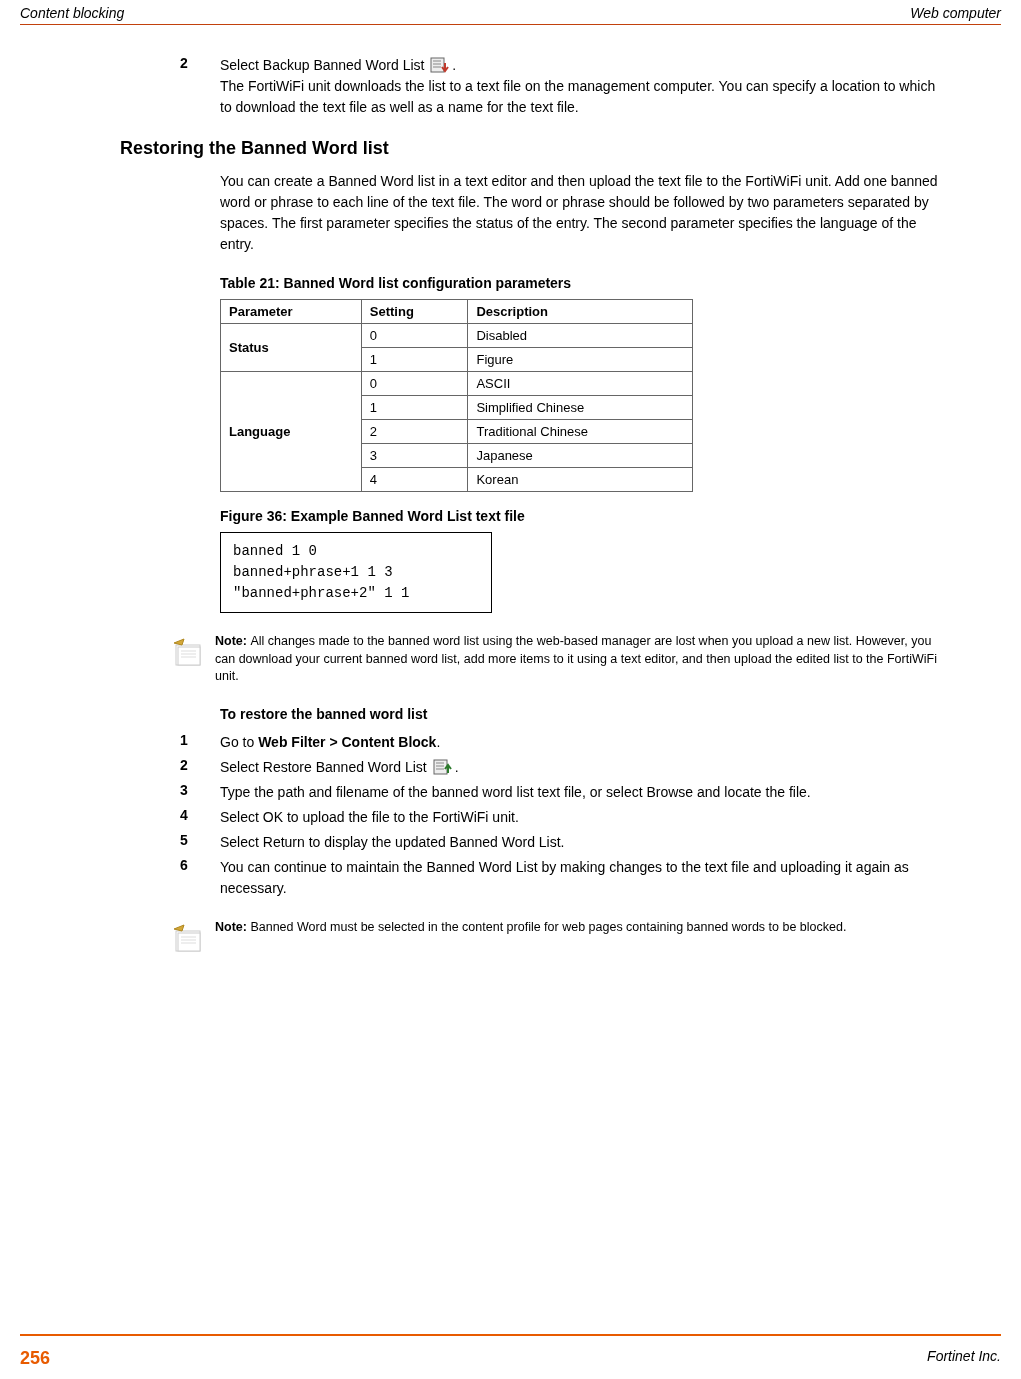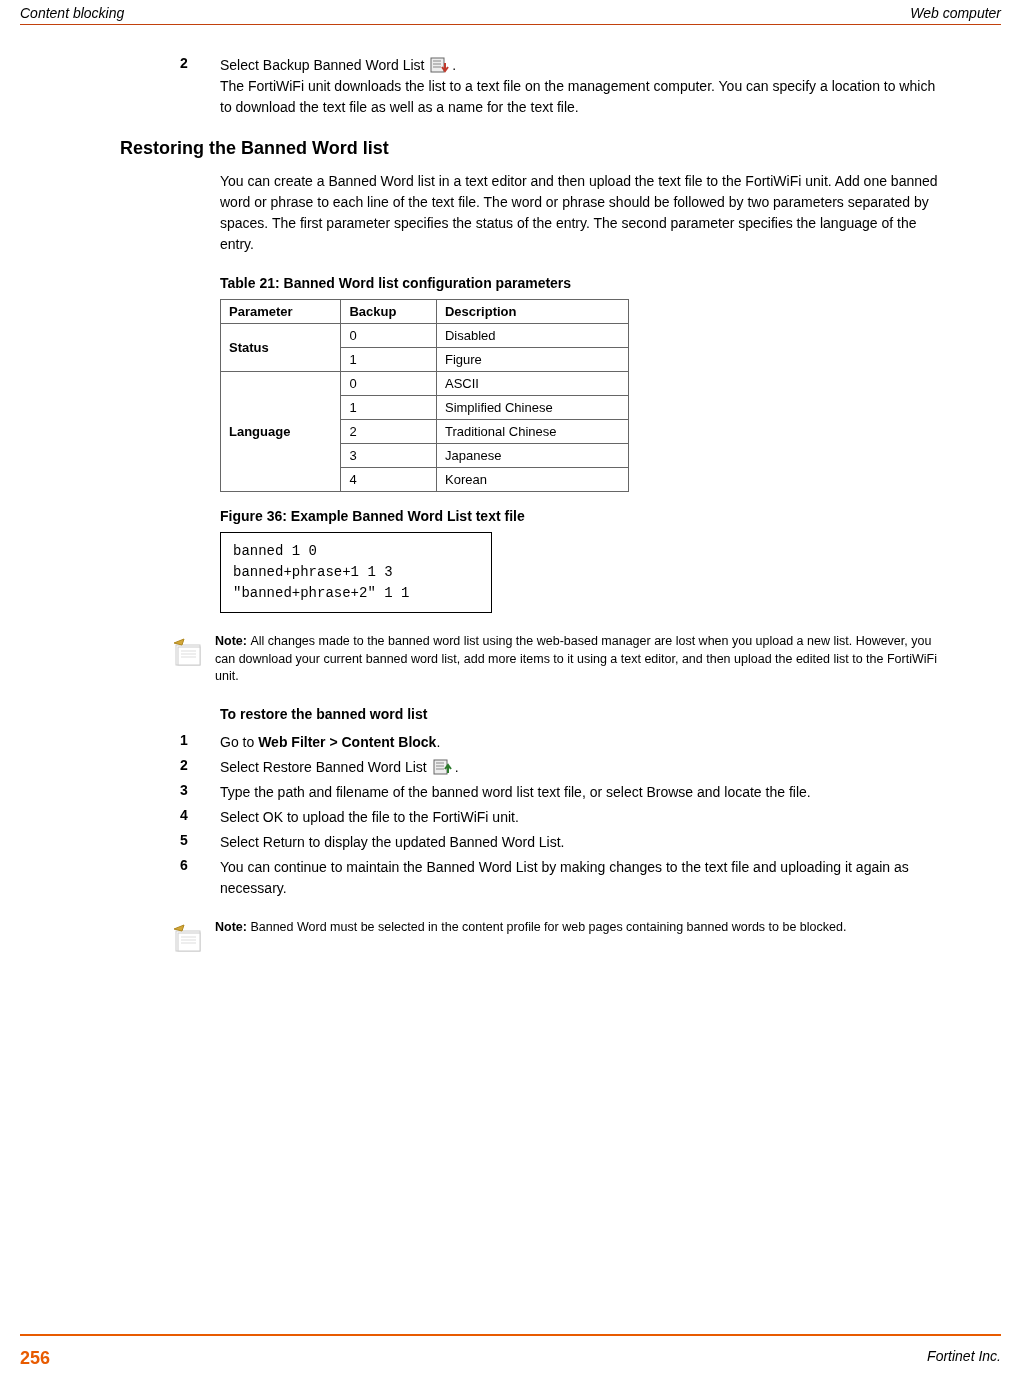--- a/index.html
+++ b/index.html
@@ -79,21 +79,21 @@
     .figure-caption {
       font-weight: bold;
       font-size: 14px;
       margin-left: 200px;
       margin-bottom: 8px;
       margin-top: 16px;
     }
     table.config {
       margin-left: 200px;
       border-collapse: collapse;
-      width: 409px;
+      width: 473px;
       margin-bottom: 16px;
     }
     table.config th, table.config td {
       border: 1px solid #666;
       padding: 4px 8px;
       text-align: left;
       font-size: 13px;
     }
     table.config th {
       font-weight: bold;
@@ -182,21 +182,21 @@
     <h2>Restoring the Banned Word list</h2>
 
     <div class="body-text">You can create a Banned Word list in a text editor and then upload the text file to the FortiWiFi unit. Add one banned word or phrase to each line of the text file. The word or phrase should be followed by two parameters separated by spaces. The first parameter specifies the status of the entry. The second parameter specifies the language of the entry.</div>
 
     <div class="table-caption">Table 21: Banned Word list configuration parameters</div>
 
     <table class="config">
       <tbody>
           <tr>
         <th>Parameter</th>
-        <th>Backup</th>
+        <th>Setting</th>
         <th>Description</th>
       </tr>
       <tr>
         <td rowspan="2" style="font-weight:bold;">Status</td>
         <td>0</td>
         <td>Disabled</td>
       </tr>
       <tr>
         <td>1</td>
         <td>Figure</td>

